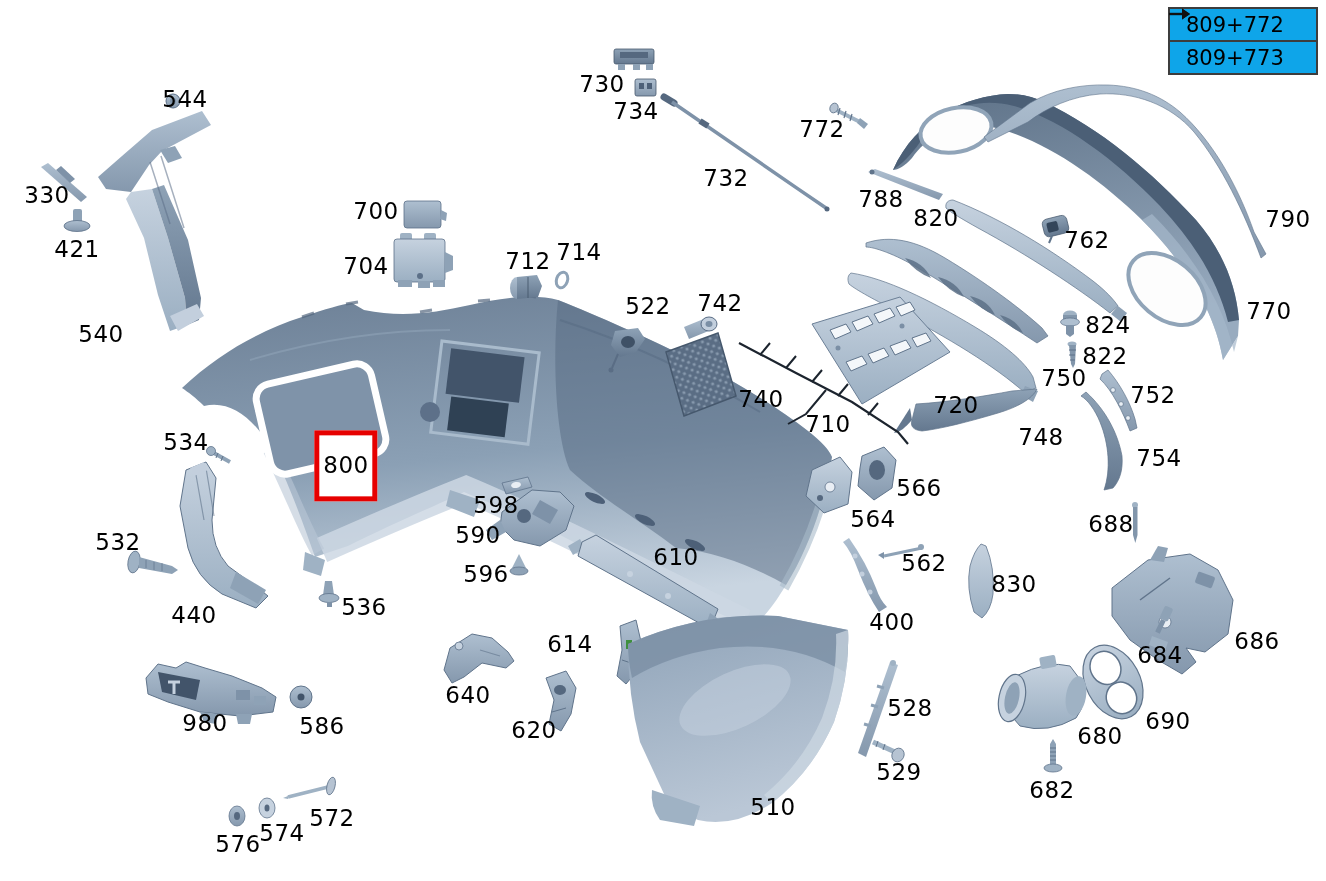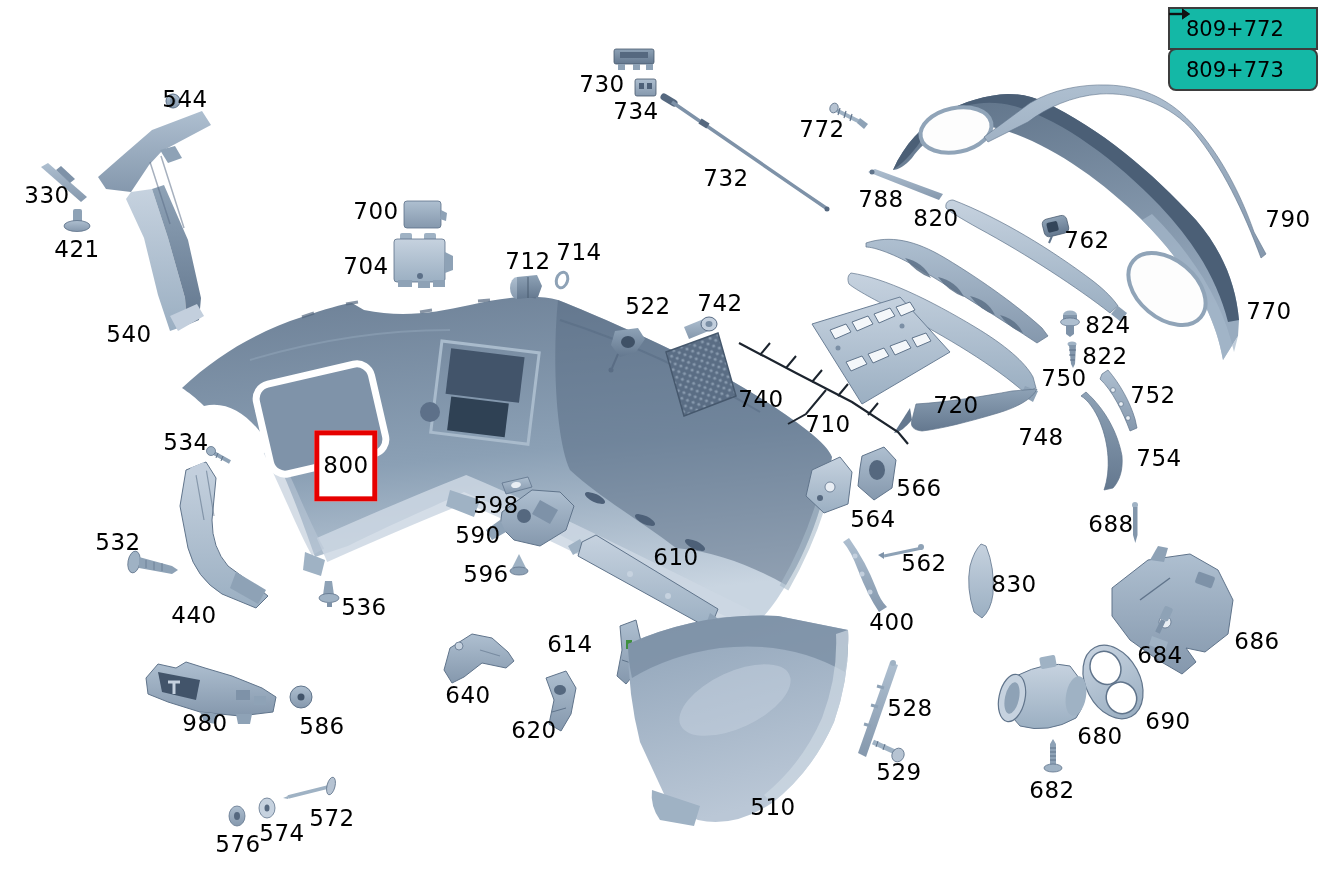--- a/index.html
+++ b/index.html
@@ -12,24 +12,24 @@
   .part-label{
     position:absolute;transform:translate(-50%,-50%);
     font-size:23px;color:#000;white-space:nowrap;pointer-events:auto;
     letter-spacing:0.5px;line-height:1.1;
   }
   .part-label.selected{
     border:5px solid #e60000;background:#ffffff;padding:18px 4px;
   }
   .ref-links{position:absolute;right:8px;top:7px;z-index:6;}
   .ref-box{
-    box-sizing:border-box;width:150px;height:43px;border:2px solid #3d3d3d;background:#14b8a6;
+    box-sizing:border-box;width:150px;height:35px;border:2px solid #3d3d3d;background:#0ea5e9;
     display:flex;align-items:center;padding:0 9px 0 16px;font-size:21px;color:#000;
   }
-  .ref-box + .ref-box{margin-top:-2px;border-radius:8px;}
+  .ref-box + .ref-box{margin-top:-2px;}
   .ref-box .arrow{margin-left:auto;flex:none;}
 </style>
 </head>
 <body>
 
 <div class="canvas">
 
 <svg width="1326" height="881" viewBox="0 0 1326 881">
   <defs>
     <linearGradient id="g1" x1="0" y1="0" x2="0" y2="1">
@@ -431,21 +431,21 @@
     <path d="M288,799 l-5,-1 5,-2 z" fill="#9fb2c4"></path>
     <path d="M288,797 L328,787" stroke="#9fb2c4" stroke-width="3.5"></path>
     <ellipse cx="331" cy="786" rx="4" ry="9" transform="rotate(14 331 786)" fill="#b6c3d2" stroke="#60748b" stroke-width="0.8"></ellipse>
   </g>
 </svg>
 
 <div class="labels-layer">
       <div class="part-label" style="left: 139px; top: 100px; margin-left: 46px;">544</div>
       <div class="part-label" style="left: 47px; top: 196px;">330</div>
       <div class="part-label" style="left: 77px; top: 250px;">421</div>
-      <div class="part-label" style="left: 129px; top: 335px;">540</div>
+      <div class="part-label" style="left: 101px; top: 335px;">540</div>
       <div class="part-label" style="left: 376px; top: 212px;">700</div>
       <div class="part-label" style="left: 366px; top: 267px;">704</div>
       <div class="part-label" style="left: 528px; top: 262px;">712</div>
       <div class="part-label" style="left: 579px; top: 253px;">714</div>
       <div class="part-label" style="left: 602px; top: 85px;">730</div>
       <div class="part-label" style="left: 636px; top: 112px;">734</div>
       <div class="part-label" style="left: 726px; top: 179px;">732</div>
       <div class="part-label" style="left: 822px; top: 130px;">772</div>
       <div class="part-label" style="left: 881px; top: 200px;">788</div>
       <div class="part-label" style="left: 936px; top: 219px;">820</div>

